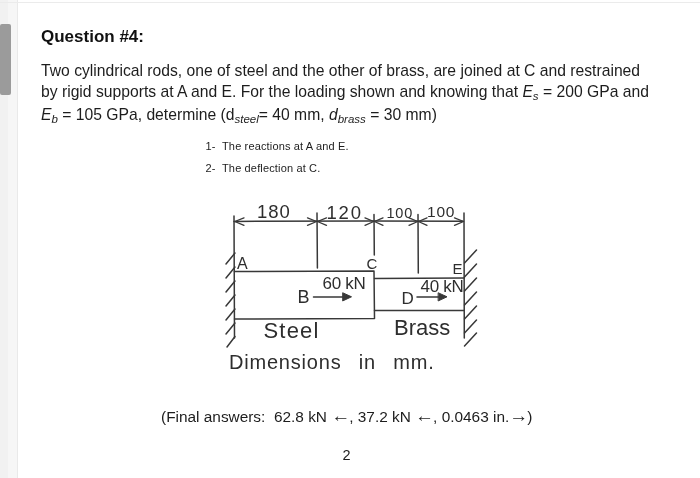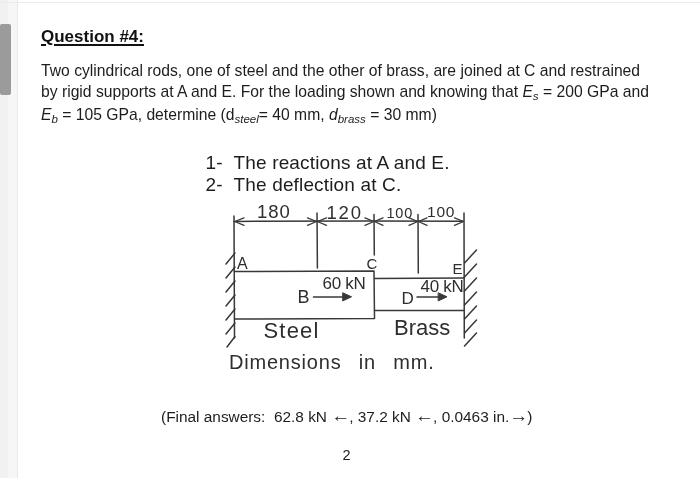--- a/index.html
+++ b/index.html
@@ -9,25 +9,25 @@
 
 <div class="abs" style="left:0;top:0;width:18px;height:478px;background:#f6f6f6"></div>
 <div class="abs" style="left:0;top:0;width:8px;height:478px;background:#f1f1f1"></div>
 
 <div class="abs" style="left:17px;top:0;width:1px;height:478px;background:#e9e9e9"></div>
 
 <div class="abs" style="left:0;top:24px;width:11px;height:71px;background:#9b9b9b;border-radius:2px"></div>
 
 <div class="abs" style="left:0;top:2px;width:700px;height:1px;background:#ebebeb"></div>
 
-<div class="abs" style="left:41px;top:27px;font-size:17px;font-weight:bold;text-decoration:underline;text-decoration-thickness:1.8px;text-underline-offset:2px;color:#111">Question #4:</div>
+<div class="abs" style="left:41px;top:27px;font-size:17px;font-weight:bold;text-decoration-thickness:1.8px;text-underline-offset:2px;color:#111">Question #4:</div>
 
 <div class="abs" style="left:41px;top:60px;font-size:15.7px;line-height:21.2px;white-space:nowrap">Two cylindrical rods, one of steel and the other of brass, are joined at C and restrained<br>by rigid supports at A and E. For the loading shown and knowing that <i>E</i><span style="position:relative;top:3px;font-size:11.5px"><i>s</i></span> = 200 GPa and<br><i>E</i><span style="position:relative;top:3px;font-size:11.5px"><i>b</i></span> = 105 GPa, determine (d<span style="position:relative;top:3px;font-size:11.5px"><i>steel</i></span>= 40 mm, <i>d</i><span style="position:relative;top:3px;font-size:11.5px"><i>brass</i></span> = 30 mm)</div>
 
-<div class="abs" style="left:205.5px;top:152px;font-size:19px;line-height:21.5px;letter-spacing:0.15px;white-space:nowrap">1-&nbsp;&nbsp;The reactions at A and E.<br>2-&nbsp;&nbsp;The deflection at C.</div>
+<div class="abs" style="left:205.5px;top:136px;font-size:11px;line-height:21.5px;letter-spacing:0.15px;white-space:nowrap">1-&nbsp;&nbsp;The reactions at A and E.<br>2-&nbsp;&nbsp;The deflection at C.</div>
 
 <svg class="abs" style="left:0;top:0" width="700" height="478" viewBox="0 0 700 478" fill="none" stroke="#383838" stroke-width="1.5" stroke-linecap="round" stroke-linejoin="round">
 
 <g>
       <path d="M234 221.5 Q348 220.5 463 221.2"></path>
     </g>
 
 <g stroke-width="1.3">
 <path d="M244 217.8 L234.8 221.5 L244 225.3"></path>
 <path d="M307.5 217.8 L316.6 221.5 L307.5 225.3"></path>

